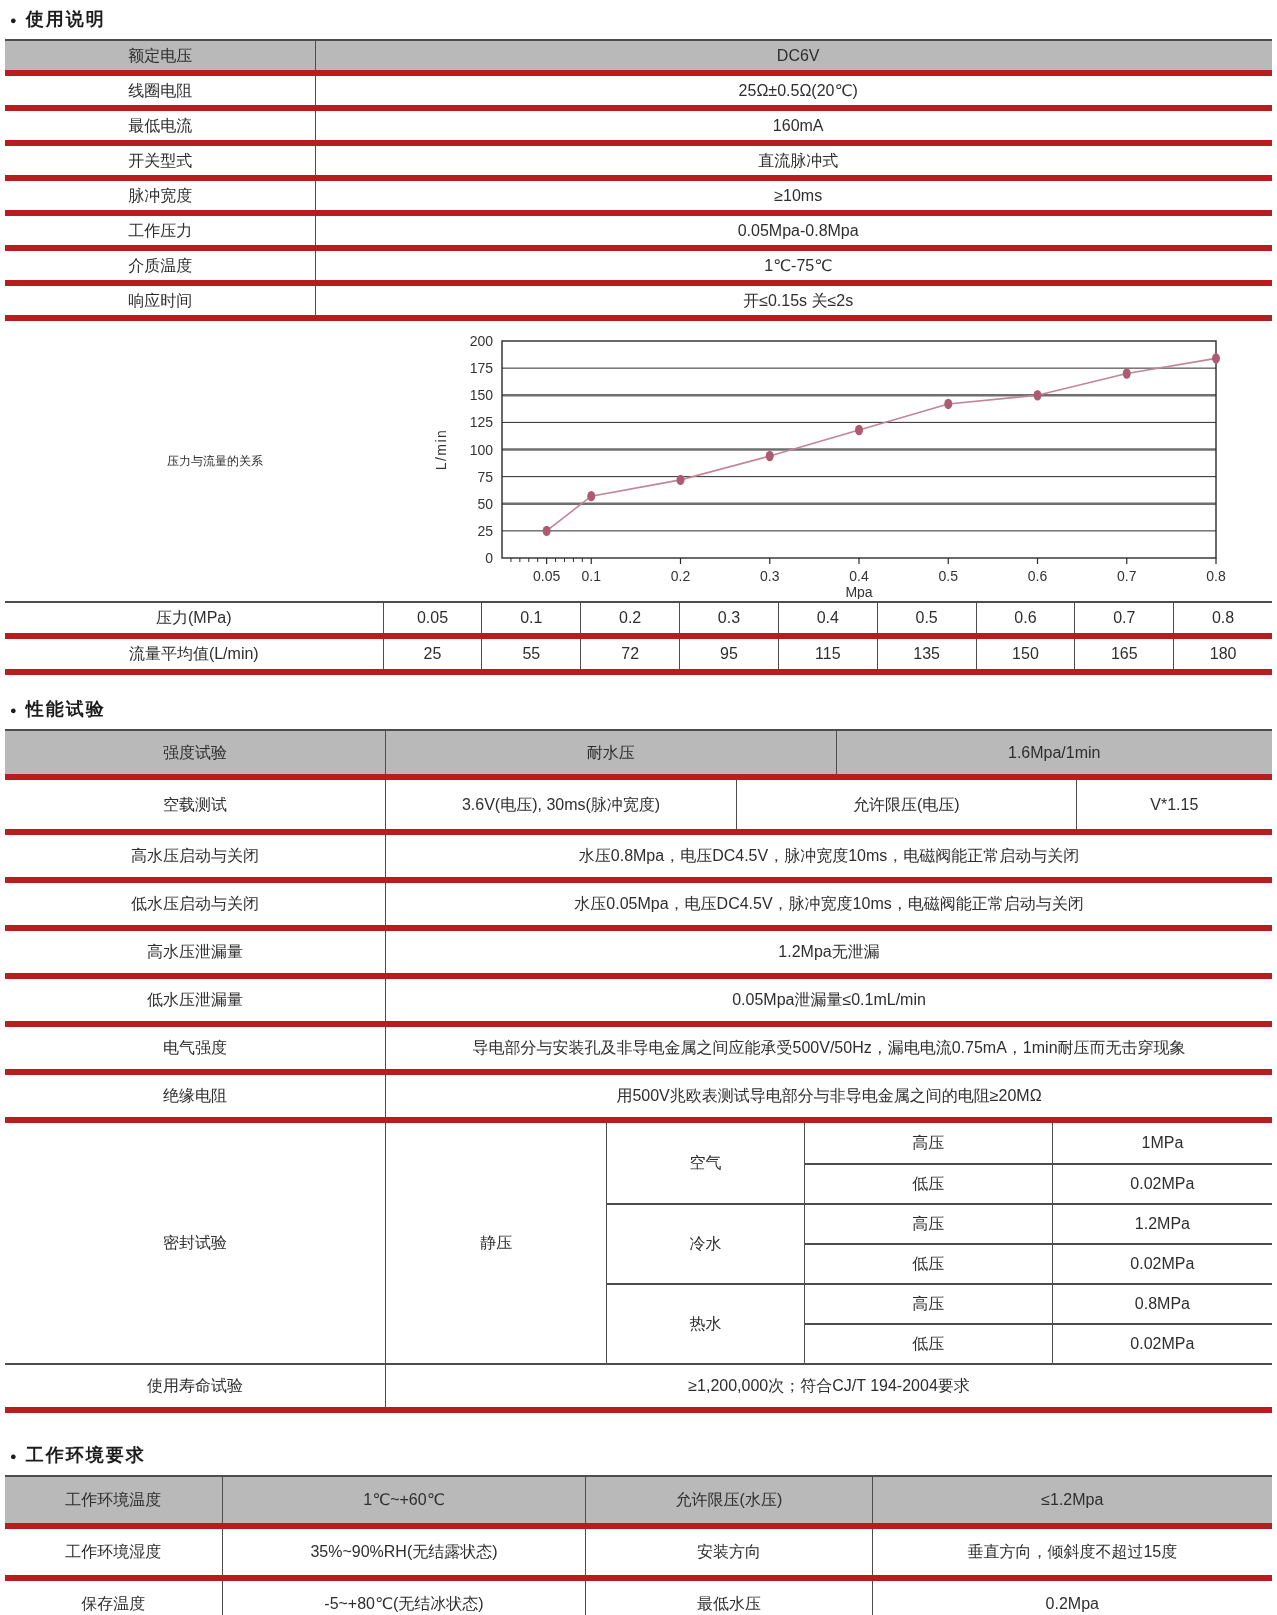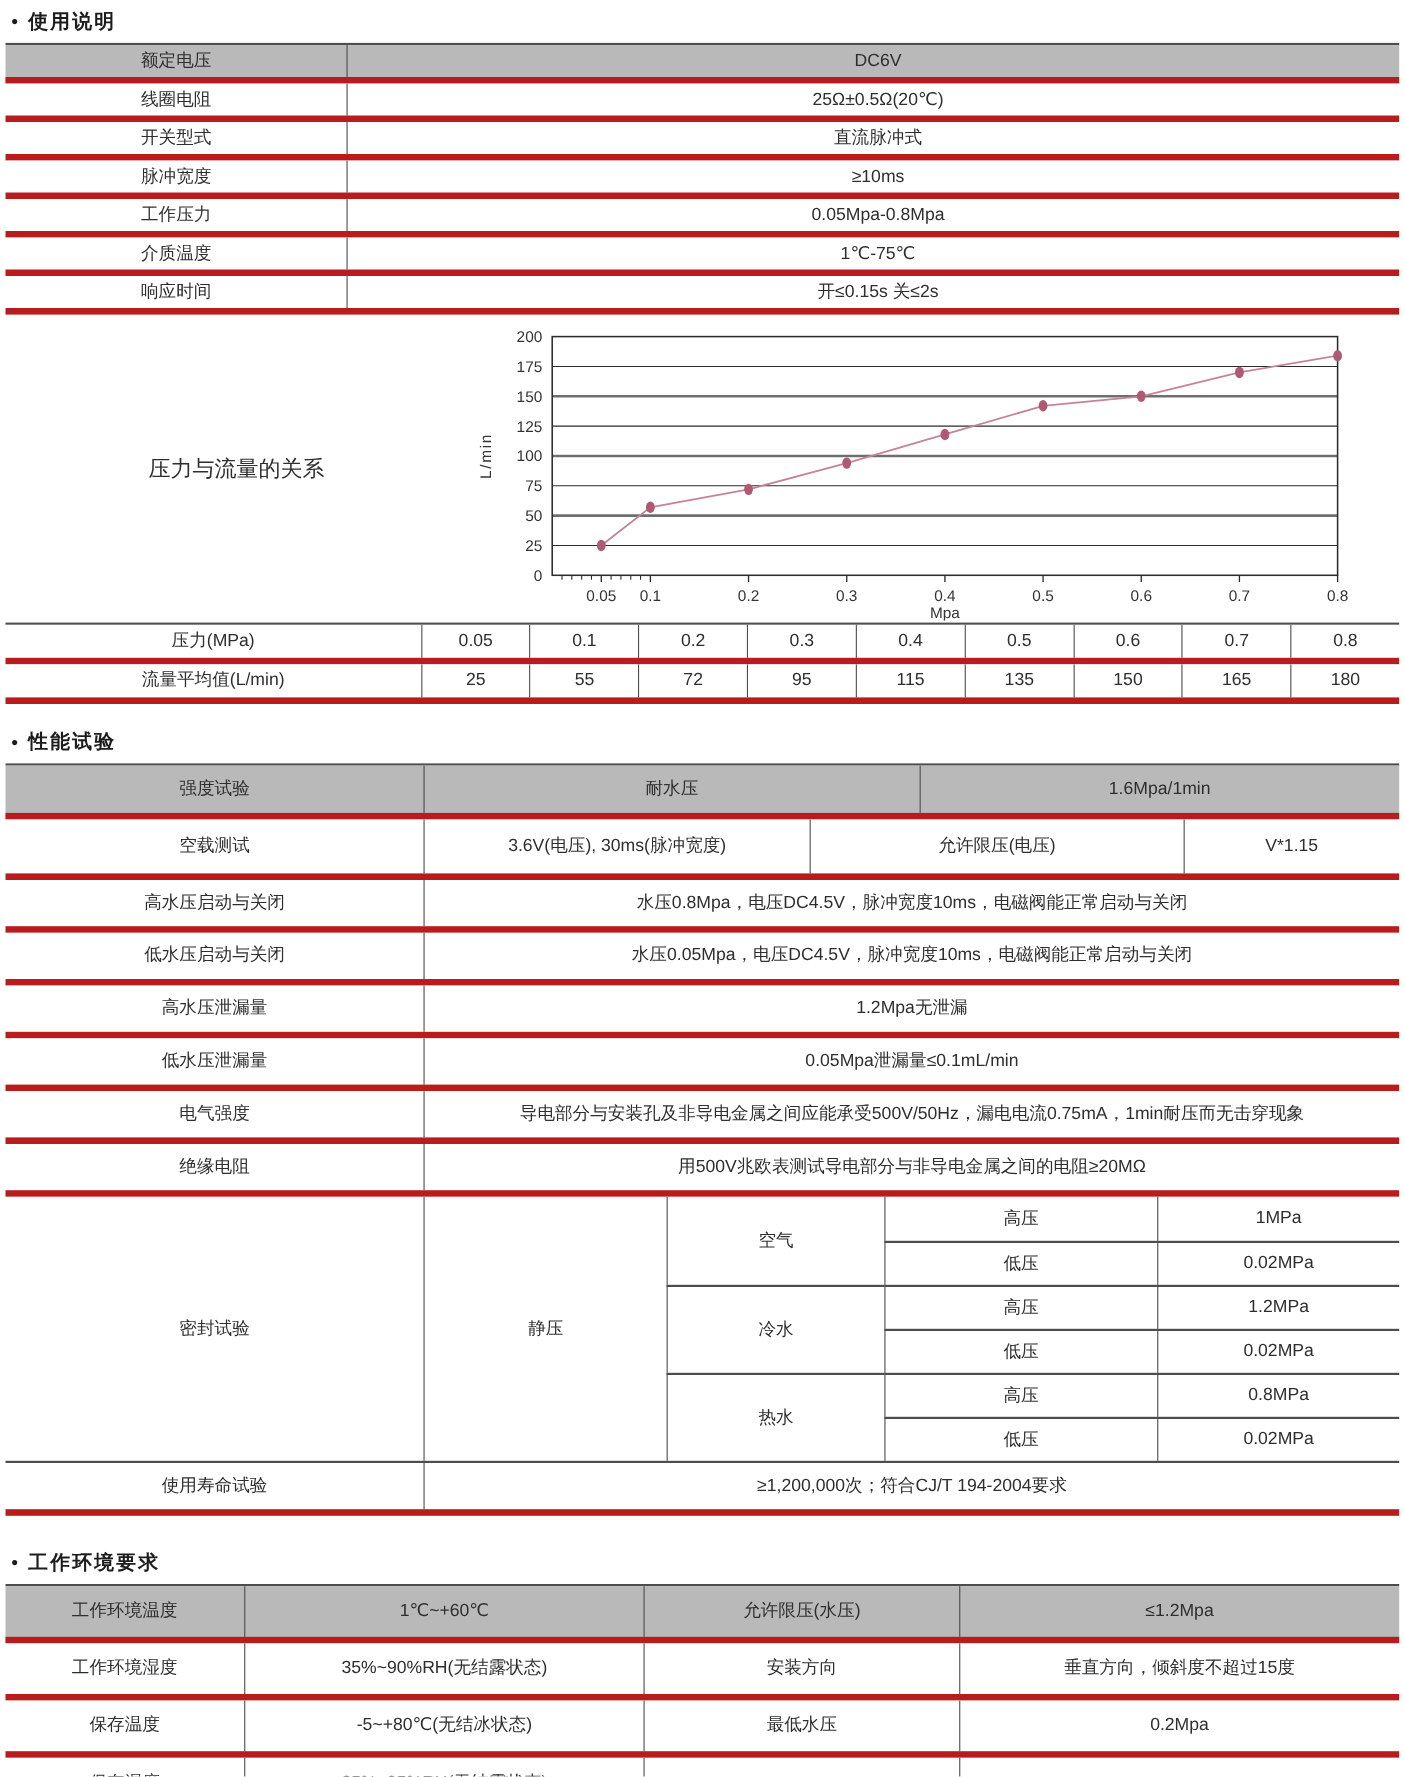--- a/index.html
+++ b/index.html
@@ -22,21 +22,21 @@
     box-sizing:border-box;padding:2px 8px;line-height:1.25;
   }
   .cell+.cell{border-left:1px solid #4d4d4d;}
   .hdr{background:#b9b9b9;}
   
   .spec-row{height:29px;}
   .spec-row .c-label{width:24.5%;}
   .spec-row .c-value{width:75.5%;padding-left:16px;}
   
   .chart-block{display:flex;align-items:center;height:280px;}
-  .chart-caption{width:430px;text-align:center;font-size:20px;color:#2e2e2e;flex:none;}
+  .chart-caption{width:430px;text-align:center;font-size:12px;color:#2e2e2e;flex:none;}
   #chart-svg{flex:none;display:block;}
   #chart-svg text{font-family:"Liberation Sans","DejaVu Sans",sans-serif;}
   
   .flow-row{height:30px;}
   .flow-row .f0{width:29.8%;}
   .flow-row .fc{width:7.8%;flex:1 0 auto;}
   
   .perf-hdr{height:43px;}
   .perf-hdr .p1{width:30%;}
   .perf-hdr .p2{width:35.55%;}
@@ -84,20 +84,24 @@
   </div>
 
   <div class="tbl">
     <div class="row spec-row hdr">
       <div class="cell c-label">额定电压</div>
       <div class="cell c-value">DC6V</div>
     </div>
     <div class="row spec-row">
       <div class="cell c-label">线圈电阻</div>
       <div class="cell c-value">25Ω±0.5Ω(20℃)</div>
+    </div>
+    <div class="row spec-row">
+      <div class="cell c-label">最低电流</div>
+      <div class="cell c-value">160mA</div>
     </div>
     <div class="row spec-row">
       <div class="cell c-label">开关型式</div>
       <div class="cell c-value">直流脉冲式</div>
     </div>
     <div class="row spec-row">
       <div class="cell c-label">脉冲宽度</div>
       <div class="cell c-value">≥10ms</div>
     </div>
     <div class="row spec-row">

